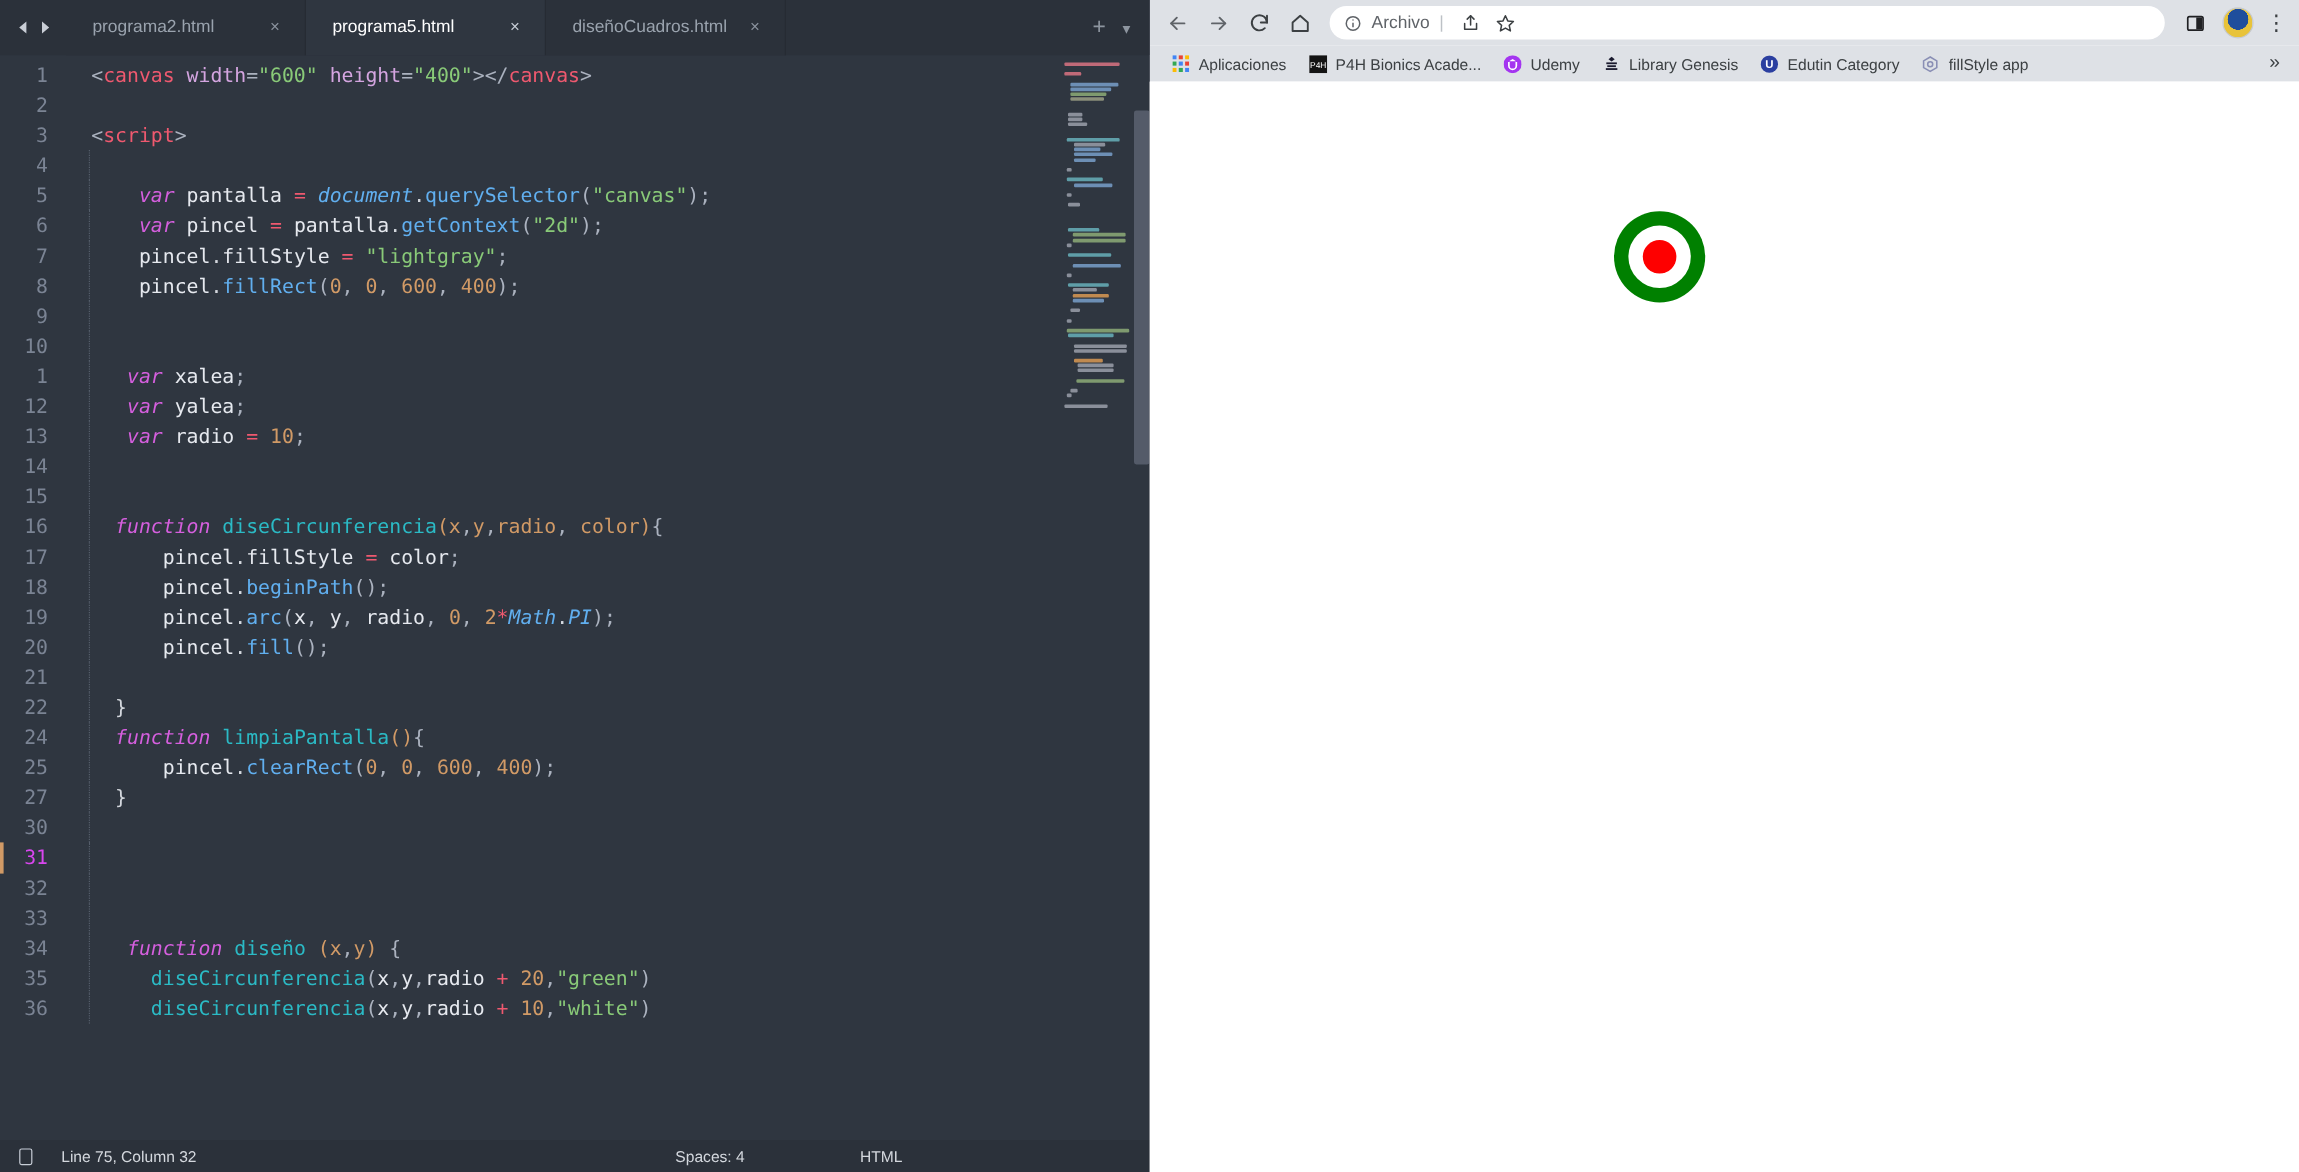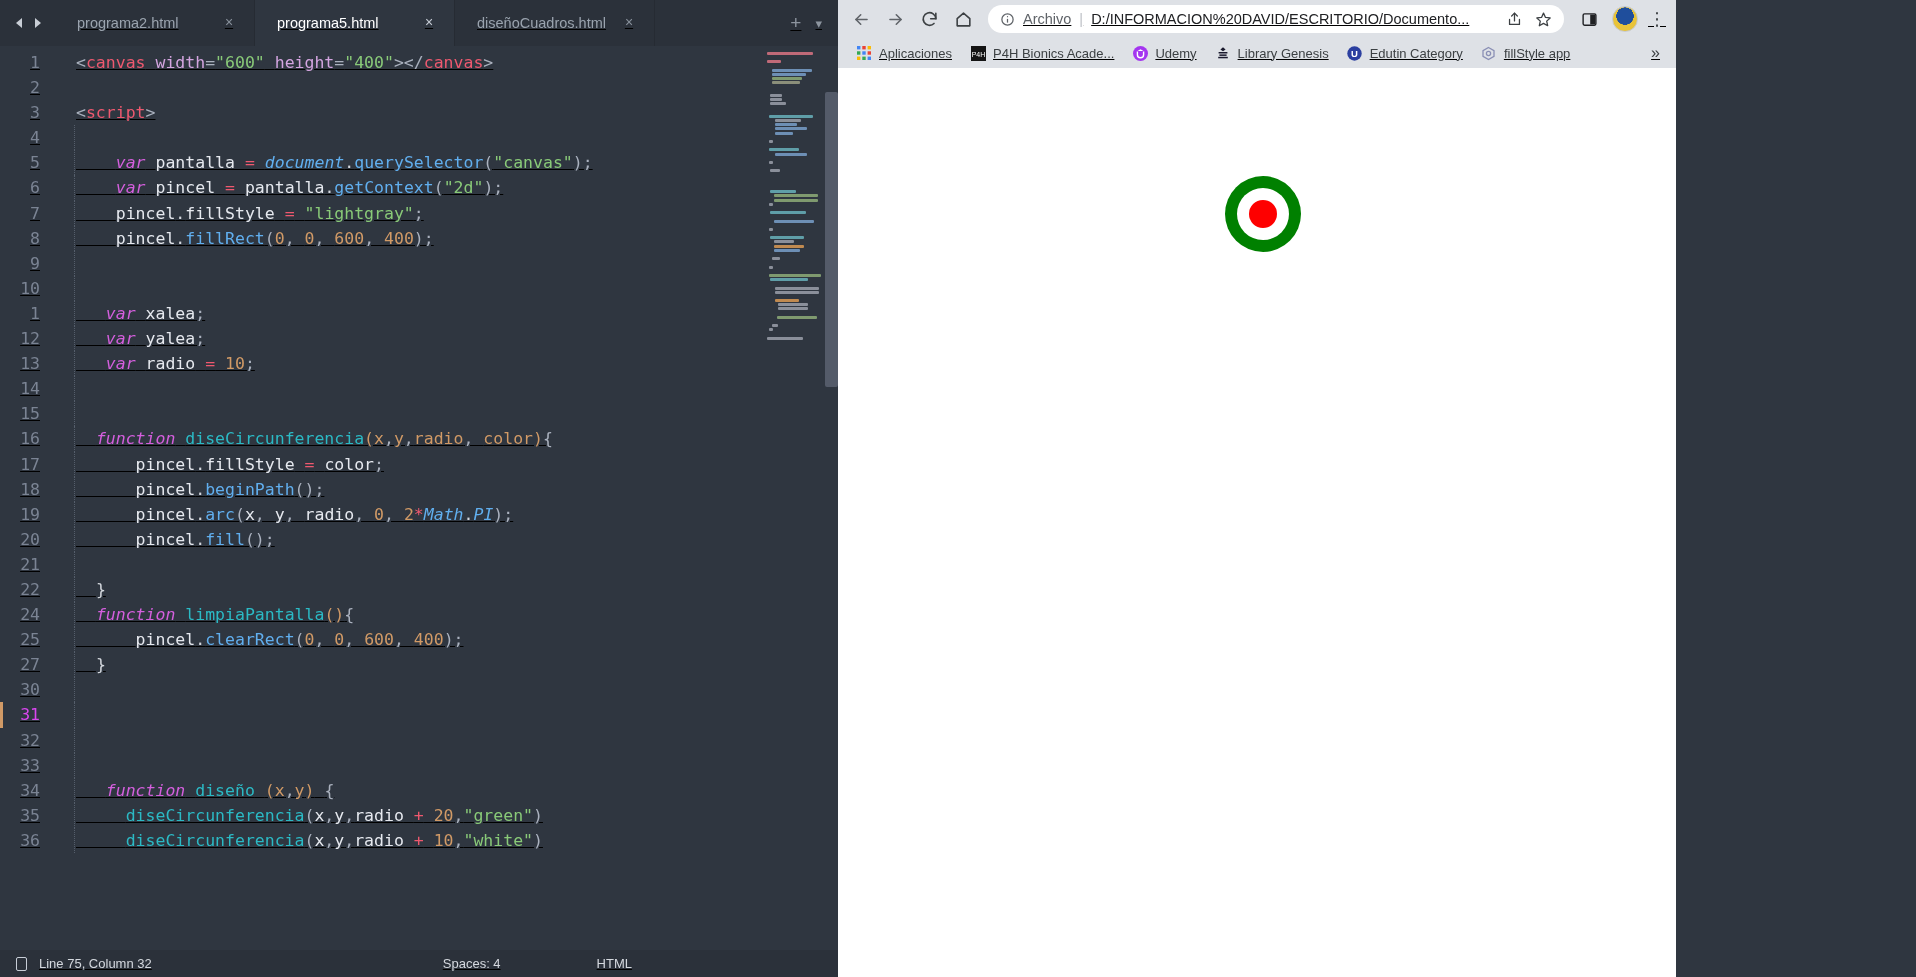--- a/index.html
+++ b/index.html
@@ -2,21 +2,21 @@
 <html><head>
 <meta charset="utf-8">
 <style>
   * { box-sizing: border-box; margin: 0; padding: 0; }
   html, body {
     width: 1916px; height: 977px;
     overflow: hidden;
     font-family: "Liberation Sans", sans-serif;
     background: #2f3640;
   }
-  .screen { display: flex; width: 1676px; height: 977px; text-decoration: underline; }
+  .screen { display: flex; width: 1916px; height: 977px; }
 
   
   .editor {
     width: 958px; height: 977px;
     background: #2f3640;
     display: flex; flex-direction: column;
     position: relative;
   }
   .tabbar {
     height: 46px; background: #2b313a;
@@ -105,21 +105,21 @@
     background: #5a6271; border-radius: 2px; opacity: .85;
   }
 
   .statusbar {
     height: 27px; flex-shrink: 0;
     background: #2b313a;
     display: flex; align-items: center;
     color: #d4d8de; font-size: 13px;
     padding: 0 16px;
   }
-  .sb-left { display: flex; align-items: center; gap: 12px; }
+  .sb-left { display: flex; align-items: center; gap: 24px; }
   .sb-icon {
     width: 11px; height: 14px; border: 1.6px solid #c8ced7; border-radius: 2px;
   }
   .sb-right { margin-left: auto; display: flex; align-items: center; gap: 96px; padding-right: 190px;}
 
   
   .browser {
     width: 958px; height: 977px;
     display: flex; flex-direction: column;
     background: #ffffff;
@@ -361,21 +361,20 @@
       </div>
 
       <div class="omnibox">
         <svg width="15" height="15" viewBox="0 0 24 24" fill="none" stroke="#5f6368" stroke-width="2">
             <circle cx="12" cy="12" r="9"></circle>
             <line x1="12" y1="11" x2="12" y2="17"></line>
             <circle cx="12" cy="7.5" r="1" fill="#5f6368" stroke="none"></circle>
           </svg>
         <span class="omni-scheme">Archivo</span>
         <span class="omni-div">|</span>
-        <span class="omni-url">D:/INFORMACION%20DAVID/ESCRITORIO/Documento...</span>
         <span class="omni-actions">
           <svg width="17" height="17" viewBox="0 0 24 24" fill="none" stroke="#3c4043" stroke-width="1.8" stroke-linecap="round" stroke-linejoin="round">
               <path d="M5 12v7h14v-7"></path>
               <path d="M12 3v11"></path>
               <polyline points="8 7 12 3 16 7"></polyline>
             </svg>
           <svg width="17" height="17" viewBox="0 0 24 24" fill="none" stroke="#3c4043" stroke-width="1.8" stroke-linejoin="round">
               <polygon points="12 3 14.8 9.1 21.4 9.8 16.5 14.3 17.9 20.8 12 17.5 6.1 20.8 7.5 14.3 2.6 9.8 9.2 9.1"></polygon>
             </svg>
         </span>

